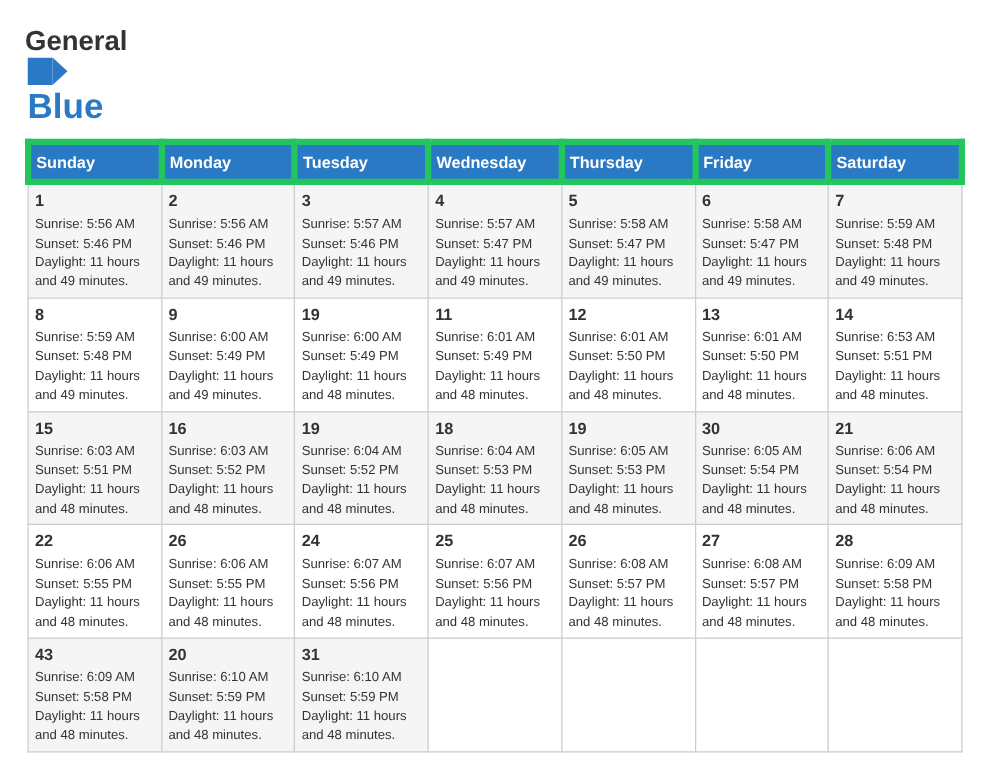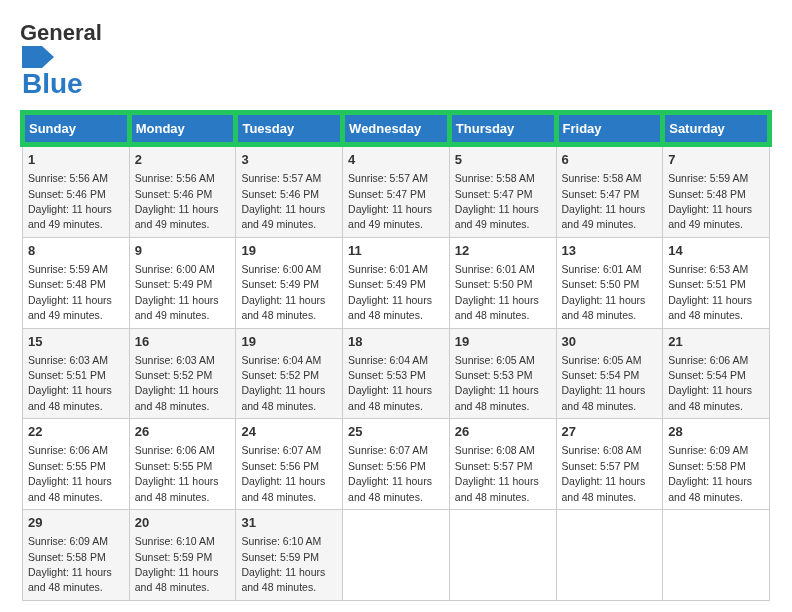--- a/index.html
+++ b/index.html
@@ -284,21 +284,21 @@
       </td>
         <td>
         <span class="day-num">28</span>
         <span class="day-info">Sunrise: 6:09 AM</span><br>
         <span class="day-info">Sunset: 5:58 PM</span><br>
         <span class="day-info">Daylight: 11 hours and 48 minutes.</span>
       </td>
       </tr>
       <tr>
         <td>
-        <span class="day-num">29</span>
+        <span class="day-num">43</span>
         <span class="day-info">Sunrise: 6:09 AM</span><br>
         <span class="day-info">Sunset: 5:58 PM</span><br>
         <span class="day-info">Daylight: 11 hours and 48 minutes.</span>
       </td>
         <td>
         <span class="day-num">20</span>
         <span class="day-info">Sunrise: 6:10 AM</span><br>
         <span class="day-info">Sunset: 5:59 PM</span><br>
         <span class="day-info">Daylight: 11 hours and 48 minutes.</span>
       </td>

